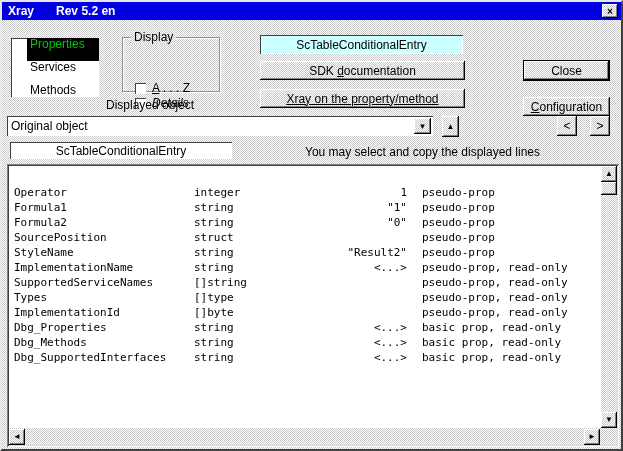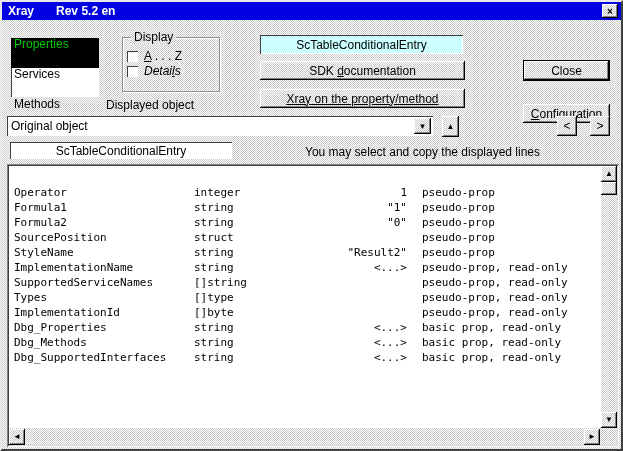--- a/index.html
+++ b/index.html
@@ -29,31 +29,31 @@
     display:flex; align-items:center; justify-content:center;
     font-size:10px; font-weight:bold; color:#000; cursor:default;
   }
   .raised { box-shadow: inset -1px -1px 0 #000000, inset 1px 1px 0 #ffffff, inset -2px -2px 0 #808080; }
   .sunken1 { box-shadow: inset 1px 1px 0 #404040, inset -1px -1px 0 #ffffff; background:#fff; }
   .sunken2 { box-shadow: inset 1px 1px 0 #808080, inset -1px -1px 0 #ffffff, inset 2px 2px 0 #404040, inset -2px -2px 0 #d6d6d6; }
   .abs { position:absolute; }
 
   
   .listbox { left:9px; top:36px; width:88px; height:59px; background:#fff; }
-  .listbox .item { height:30px; line-height:13px; padding-left:3px; white-space:nowrap; }
+  .listbox .item { height:23px; line-height:13px; padding-left:3px; white-space:nowrap;margin-left:16px; }
   .listbox .item.sel { background:#000000; color:#00c800; }
 
   
   .group {
     left:120px; top:35px; width:98px; height:55px;
     border:1px solid #909090;
     box-shadow: 1px 1px 0 #ffffff, inset 1px 1px 0 #ffffff;
   }
   .group .legend { position:absolute; left:8px; top:-8px; padding:0 3px; }
-  .checkrow { position:absolute; left:4px; display:flex; align-items:center; }
+  .checkrow { position:absolute; left:12px; display:flex; align-items:center;margin-top:32px; }
   .checkbox { width:11px; height:11px; background:#fff; box-shadow: inset 1px 1px 0 #404040, inset -1px -1px 0 #ffffff; margin-right:6px; }
   .mn { text-decoration:underline; }
 
   .label { white-space:nowrap; }
 
   .btn {
     display:flex; align-items:center; justify-content:center;
     white-space:nowrap; cursor:default;
   }
   .btn.default { border:1px solid #000000; }
@@ -125,21 +125,21 @@
 
   <div class="abs btn raised dither" style="left:258px; top:59px; width:205px; height:19px;">
     <span><span>SDK </span><span class="mn">d</span><span>ocumentation</span></span>
   </div>
   <div class="abs btn raised dither" style="left:258px; top:87px; width:205px; height:19px;text-decoration:underline;">
     <span><span></span><span class="mn">X</span><span>ray on the property/method</span></span>
   </div>
   <div class="abs btn raised dither default" style="left:521px; top:58px; width:87px; height:21px;">
     <span>Close</span>
   </div>
-  <div class="abs btn raised dither" style="left:521px; top:102px; width:87px; height:19px;">
+  <div class="abs btn raised dither" style="left:521px; top:95px; width:87px; height:19px;">
     <span><span></span><span class="mn">C</span><span>onfiguration</span></span>
   </div>
 
   <div class="abs combo sunken1 field">
     <span>Original object</span>
     <span class="combo-btn raised dither">▼</span>
   </div>
   <div class="abs btn raised dither mini-arrow" style="left:440px; top:114px; width:17px; height:21px;">
     <span>▲</span>
   </div>

